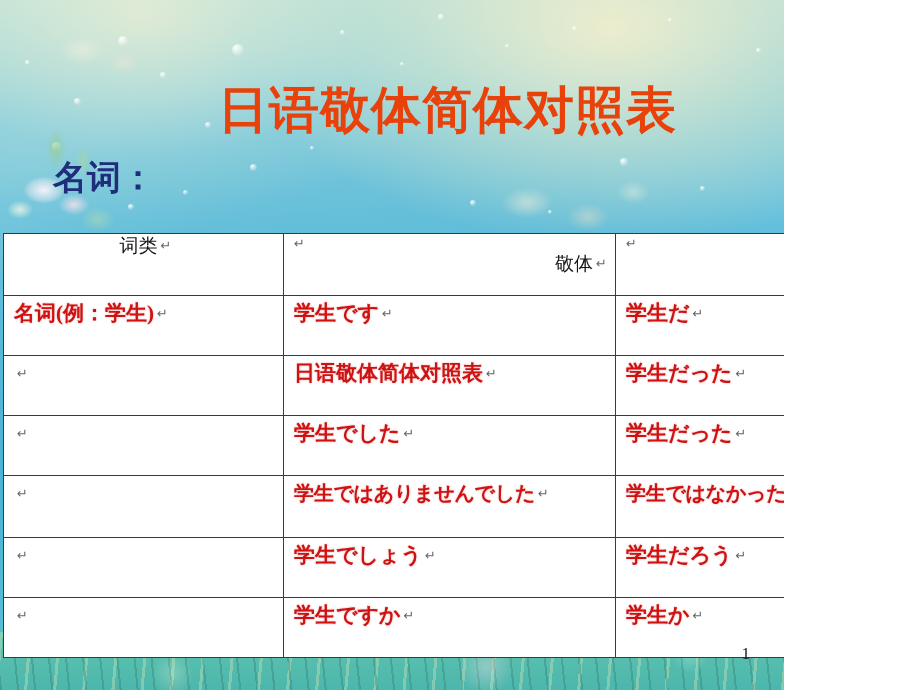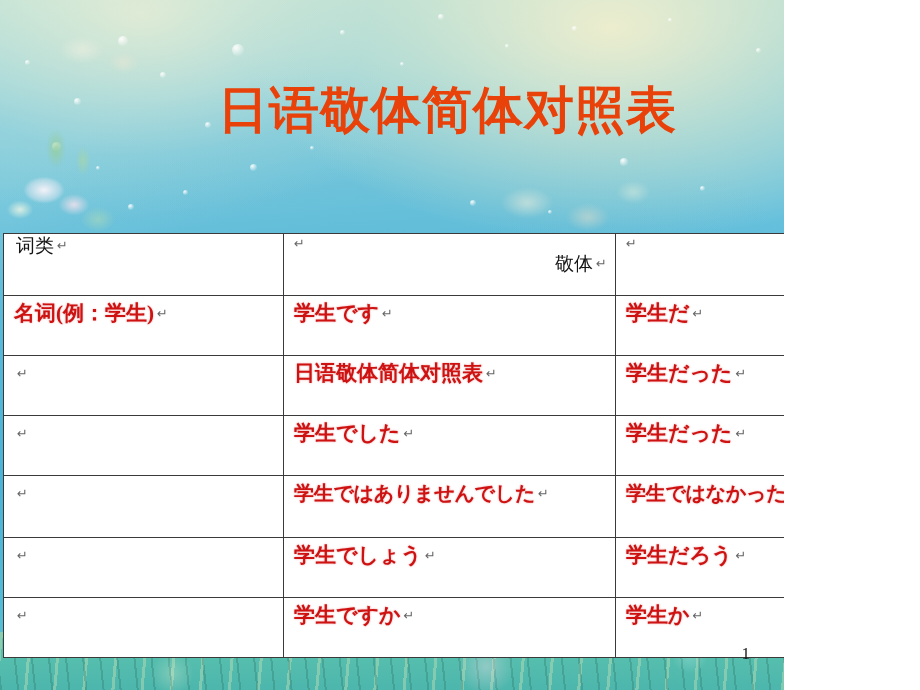--- a/index.html
+++ b/index.html
@@ -148,21 +148,21 @@
     height: 14px;
   }
   .hdr-text {
     display: block;
     font-size: 19px;
     color: #141414;
     line-height: 26px;
     font-family: "Liberation Serif", "DejaVu Serif", serif;
   }
   .hdr-center { text-align: right; }
-  .hdr-first .hdr-text { text-align: left; margin-top: -18px; margin-left: 2px; }
+  .hdr-first .hdr-text { text-align: center; margin-top: -18px; margin-left: 2px; }
   .hdr-first .hdr-mark { visibility: hidden; }
 
   
   .body-row td { height: 60px; }
   .row-tall td { height: 62px; }
 
   .cell-red {
     font-size: 21px;
     font-weight: bold;
     color: #CE1212;
@@ -236,20 +236,21 @@
     <span class="bubble" style="left:25px;  top:60px;  width:5px;  height:5px;"></span>
     <span class="bubble" style="left:96px;  top:166px; width:4px;  height:4px;"></span>
   </div>
 
   <div class="flora"></div>
   <div class="flora-2"></div>
   <div class="flora-3"></div>
 
   <div class="slide-title">日语敬体简体对照表</div>
 
+  <div class="slide-subtitle">名词：</div>
 
   <table class="wp-table">
     <colgroup>
       <col class="col-a">
         <col class="col-b">
         <col class="col-c">
     </colgroup>
     <tbody>
       <tr class="hdr-row">
         <td class="hdr-first">

